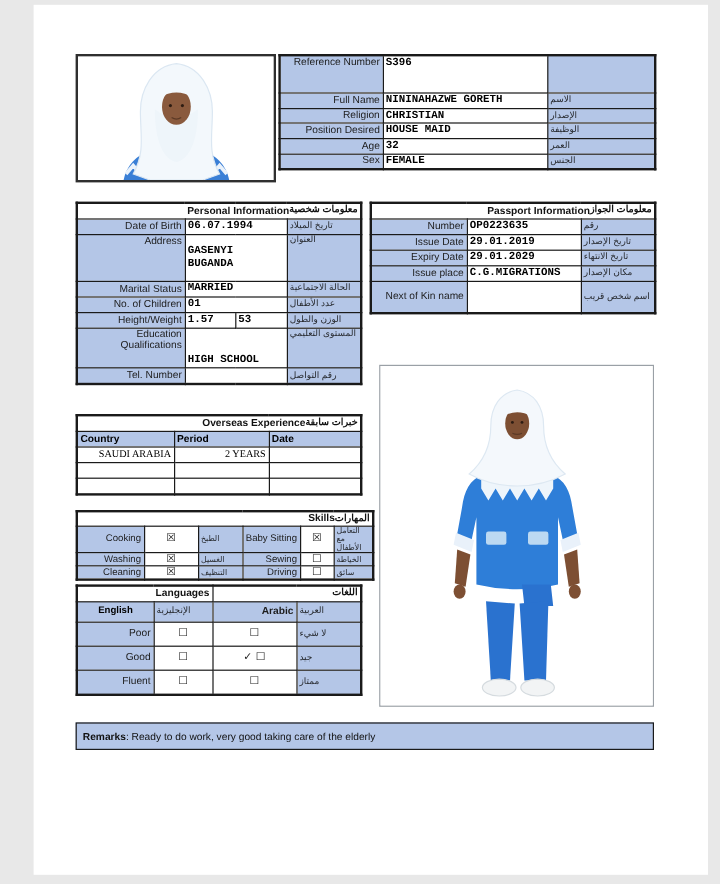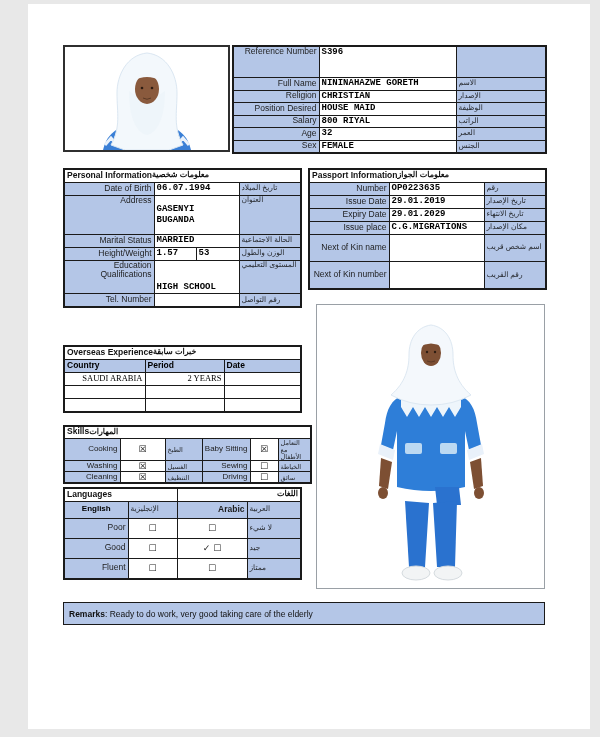--- a/index.html
+++ b/index.html
@@ -15,21 +15,21 @@
 
   table.doc { border-collapse:collapse; table-layout:fixed; border:2px solid #1a1a1a; background:#fff; }
   table.doc td { border:1px solid #1a1a1a; padding:0 2px; overflow:hidden; vertical-align:middle; line-height:1.12; }
   .blue { background:#b4c6e7; }
   .lbl { font-size:8.5px; color:#1d1d1d; text-align:right; padding-left:3px; }
   .val { font-family:Liberation Mono, monospace; font-weight:bold; font-size:9px; color:#000; text-align:left; white-space:pre-line; }
   .val-n { font-family:"Liberation Serif", serif; font-size:8.5px; color:#000; text-align:right; }
   .ar  { font-size:7.5px; color:#26292e; text-align:left; direction:rtl; padding-right:3px; }
   .ar-sm { font-size:6.5px; line-height:1.15; }
   .hdr-row td { background:#fff; }
-  .hdr { display:flex; justify-content:flex-start; align-items:center; font-weight:bold; font-size:8.5px; color:#111; }
+  .hdr { display:flex; justify-content:flex-end; align-items:center; font-weight:bold; font-size:8.5px; color:#111; }
   .hdr .hdr-ar { direction:rtl; font-size:8px; }
   .colhead { font-weight:bold; font-size:8.5px; padding-left:3px; }
   .chk { font-size:9px; text-align:center; font-family:"DejaVu Sans", sans-serif; color:#222; }
   .v-top { vertical-align:top !important; padding-top:1px; }
   .v-bot { vertical-align:bottom !important; padding-bottom:2px; }
 
   .photo-box { border:2px solid #2f2f2f; background:#fff; overflow:hidden; }
   .fullbody-box { border:1px solid #9aa0a6; background:#fff; overflow:hidden; }
 
   .remarks {
@@ -81,25 +81,20 @@
   <tr style="height:12px">
     <td class="blue lbl">Religion</td>
     <td class="val">CHRISTIAN</td>
     <td class="blue ar">الإصدار</td>
   </tr>
   <tr style="height:13px">
     <td class="blue lbl">Position Desired</td>
     <td class="val">HOUSE MAID</td>
     <td class="blue ar">الوظيفة</td>
   </tr>
-  <tr style="height:12px">
-    <td class="blue lbl">Salary</td>
-    <td class="val">800 RIYAL</td>
-    <td class="blue ar">الراتب</td>
-  </tr>
   <tr style="height:13px">
     <td class="blue lbl">Age</td>
     <td class="val">32</td>
     <td class="blue ar">العمر</td>
   </tr>
   <tr style="height:13px">
     <td class="blue lbl">Sex</td>
     <td class="val">FEMALE</td>
     <td class="blue ar">الجنس</td>
   </tr>
@@ -132,20 +127,25 @@
     <td colspan="2" class="val">GASENYI
 BUGANDA</td>
     <td class="blue ar v-top">العنوان</td>
   </tr>
   <tr style="height:13px">
     <td class="blue lbl">Marital Status</td>
     <td colspan="2" class="val">MARRIED</td>
     <td class="blue ar">الحالة الاجتماعية</td>
   </tr>
   <tr style="height:13px">
+    <td class="blue lbl">No. of Children</td>
+    <td colspan="2" class="val">01</td>
+    <td class="blue ar">عدد الأطفال</td>
+  </tr>
+  <tr style="height:13px">
     <td class="blue lbl">Height/Weight</td>
     <td class="val">1.57</td>
     <td class="val">53</td>
     <td class="blue ar">الوزن والطول</td>
   </tr>
   <tr style="height:33px">
     <td class="blue lbl v-top">Education Qualifications</td>
     <td colspan="2" class="val v-bot">HIGH SCHOOL</td>
     <td class="blue ar v-top">المستوى التعليمي</td>
   </tr>
@@ -189,25 +189,20 @@
   </tr>
   <tr style="height:13px">
     <td class="blue lbl">Issue place</td>
     <td class="val">C.G.MIGRATIONS</td>
     <td class="blue ar">مكان الإصدار</td>
   </tr>
   <tr style="height:27px">
     <td class="blue lbl">Next of Kin name</td>
     <td class="val"></td>
     <td class="blue ar">اسم شخص قريب</td>
-  </tr>
-  <tr style="height:28px">
-    <td class="blue lbl">Next of Kin number</td>
-    <td class="val"></td>
-    <td class="blue ar">رقم القريب</td>
   </tr>
 </tbody>
   </table>
 
 <div class="abs fullbody-box" style="left:316px; top:304px; width:229px; height:285px;">
   <svg width="227" height="283" viewBox="0 0 227 283">
     <rect x="0" y="0" width="227" height="283" fill="#ffffff"></rect>
 
     <path d="M86,90 L142,90 C154,95 158,104 160,118 L164,140 L152,145 L148,126 L148,182 Q114,190 80,182 L80,126 L76,145 L64,140 L68,118 C70,104 74,95 86,90 Z" fill="#2e7ed8"></path>
 

